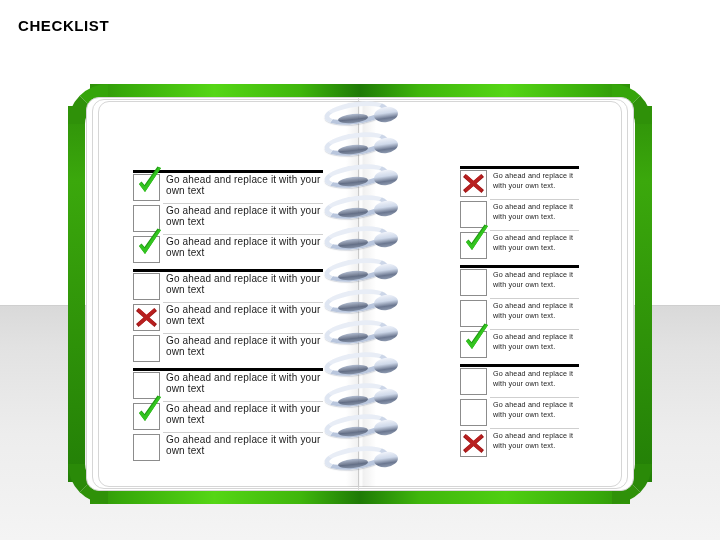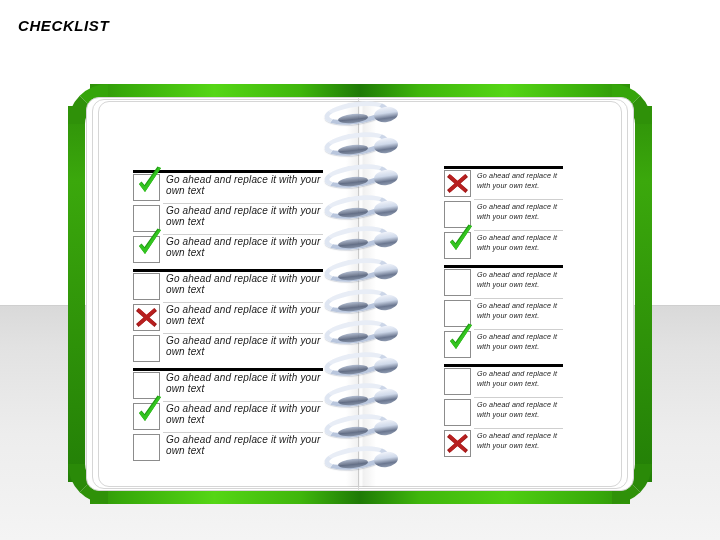--- a/index.html
+++ b/index.html
@@ -9,21 +9,20 @@
     height: 540px;
     overflow: hidden;
     font-family: "Liberation Sans", sans-serif;
   }
 
   #slide {
     position: relative;
     width: 720px;
     height: 540px;
     background: #ffffff;
-    font-style: italic;
   }
 
   
   #bg-band {
     position: absolute;
     left: 0; top: 305px;
     width: 720px; height: 235px;
     background: linear-gradient(to bottom, #d9d9d9 0%, #e2e2e2 18%, #ededed 55%, #f4f4f4 100%);
   }
   #bg-band-line {
@@ -192,21 +191,21 @@
     transform: rotate(-6deg);
     opacity: 0.9;
   }
 
   
   .list {
     position: absolute;
     z-index: 8;
   }
   #list-left  { left: 65px;  top: 86px; width: 190px; }
-  #list-right { left: 340px; top: 82px; width: 155px; padding-left: 36px; }
+  #list-right { left: 356px; top: 82px; width: 155px; padding-left: 36px; }
 
   .group { position: relative; }
   .group + .group { margin-top: 3px; }
 
   .rule-thick {
     height: 3px;
     background: #000000;
     margin: 0;
   }
 

